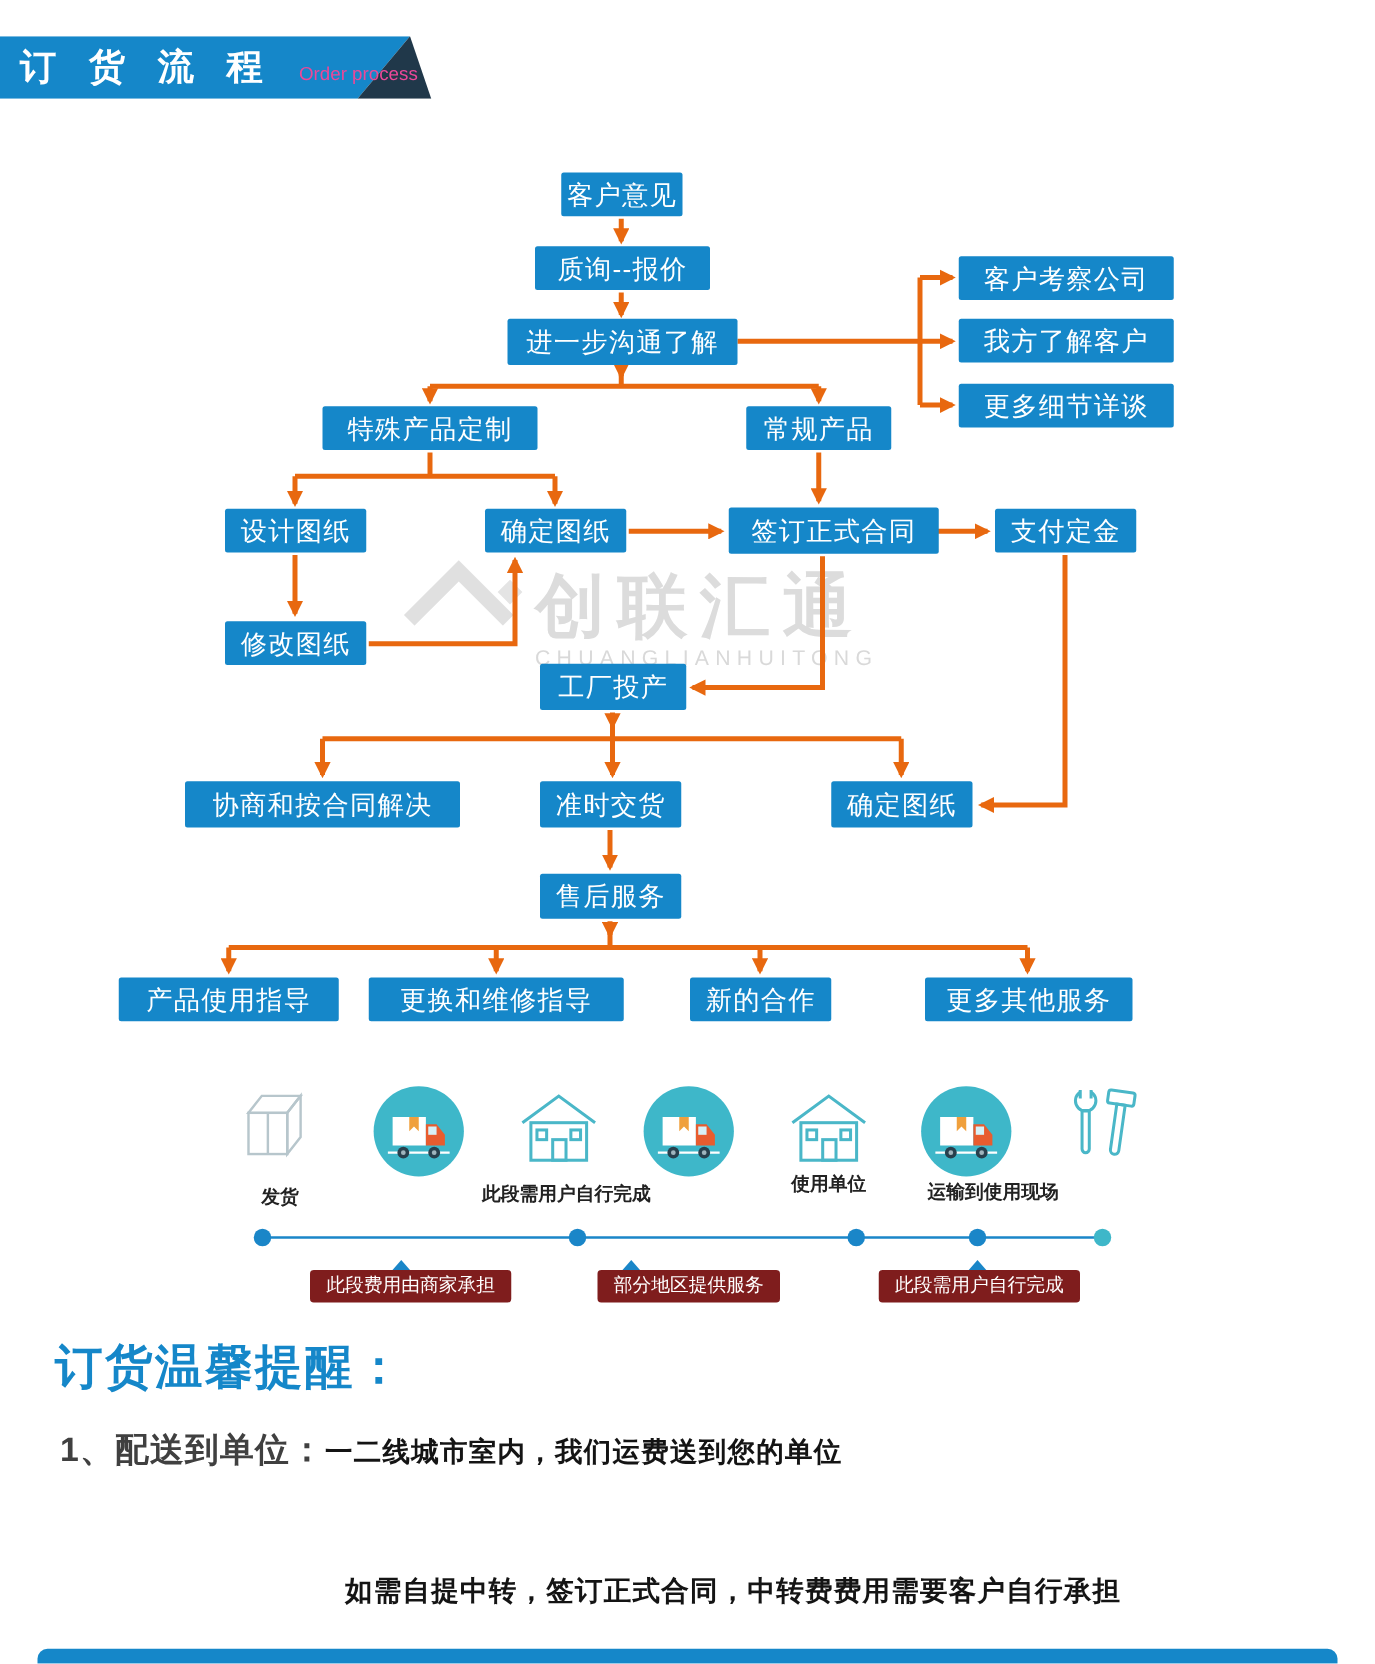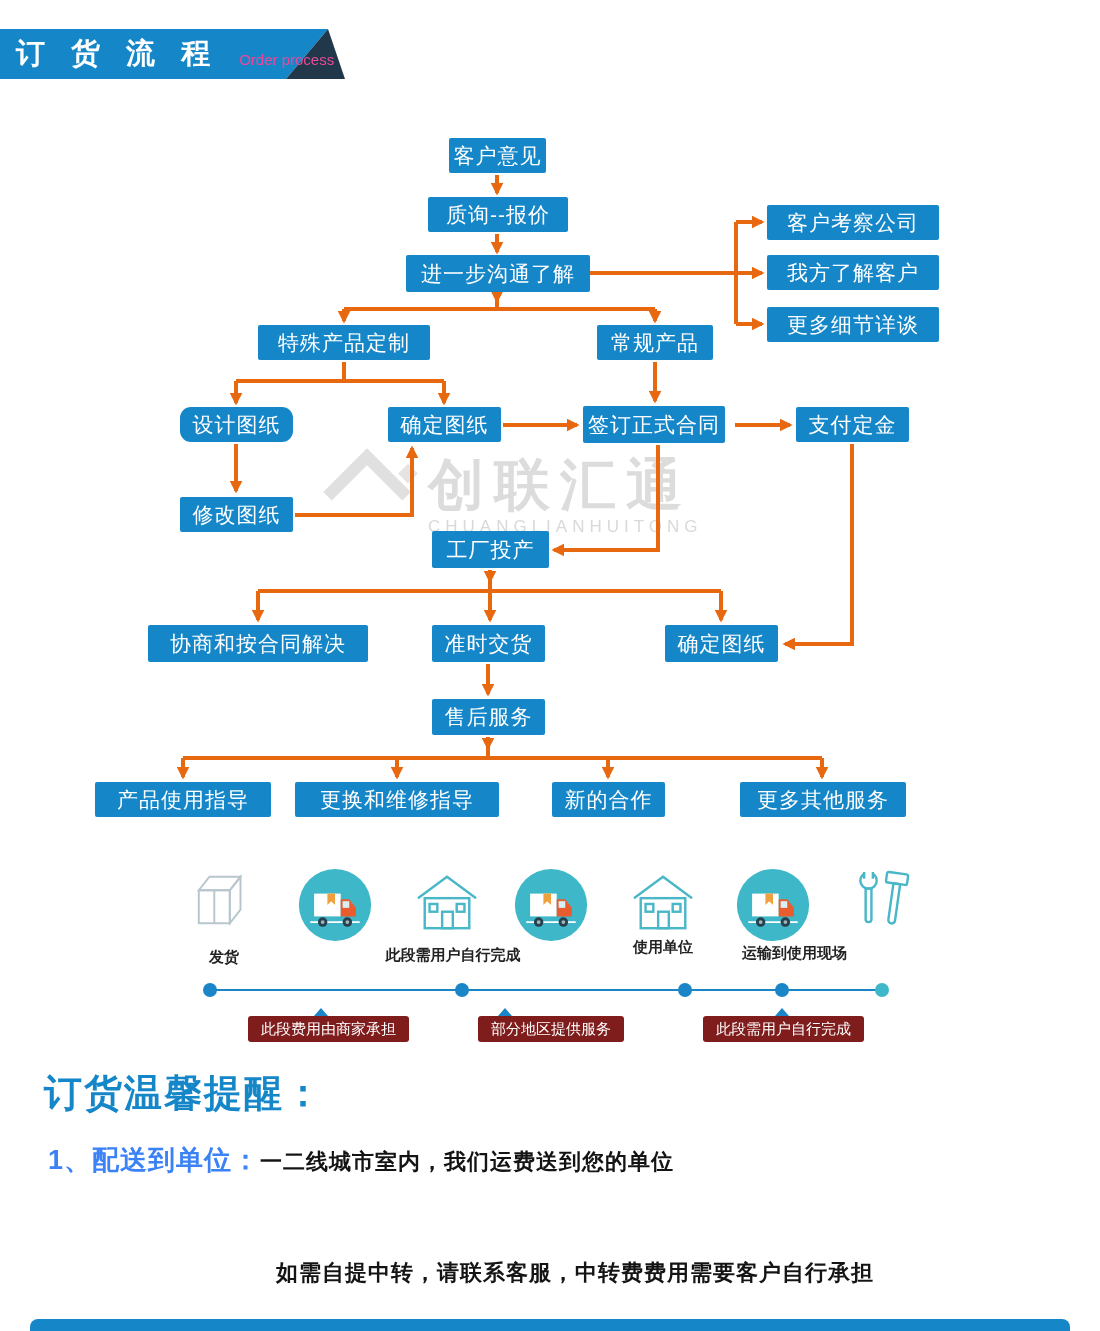--- a/index.html
+++ b/index.html
@@ -38,21 +38,21 @@
   .tl-tag::before{content:"";position:absolute;top:-8px;border-left:7px solid transparent;
           border-right:7px solid transparent;border-bottom:8px solid #1a86c8;}
   .tag1{left:248px;} .tag1::before{left:66px;}
   .tag2{left:478px;} .tag2::before{left:20px;}
   .tag3{left:703px;} .tag3::before{left:72px;}
 
   
   .rem-title{position:absolute;left:44px;top:1068px;font-size:38px;font-weight:bold;color:#1587c9;
              letter-spacing:2px;z-index:2;}
   .rem-item{position:absolute;display:flex;align-items:baseline;z-index:2;white-space:nowrap;}
-  .rem-prefix{font-size:27px;font-weight:bold;color:#3b82f6;letter-spacing:1px;}
+  .rem-prefix{font-size:27px;font-weight:bold;color:#404040;letter-spacing:1px;}
   .rem-text{font-size:22px;font-weight:bold;color:#141414;letter-spacing:1px;}
   .rem-1{left:48px;top:1142px;}
   .rem-2{left:48px;top:1200px;}
   .rem-3{left:276px;top:1258px;}
 
   .bottom-bar{position:absolute;left:30px;top:1319px;width:1040px;height:12px;background:#1587c9;
               border-radius:8px 8px 0 0;z-index:2;}
 </style>
 </head>
 <body>
@@ -135,23 +135,23 @@
 
   <div id="nodes-layer">
       <div class="flow-node" style="left: 449px; top: 138px; width: 97px; height: 35px;">客户意见</div>
       <div class="flow-node" style="left: 428px; top: 197px; width: 140px; height: 35px;">质询--报价</div>
       <div class="flow-node" style="left: 406px; top: 255px; width: 184px; height: 37px;">进一步沟通了解</div>
       <div class="flow-node" style="left: 767px; top: 205px; width: 172px; height: 35px;">客户考察公司</div>
       <div class="flow-node" style="left: 767px; top: 255px; width: 172px; height: 35px;">我方了解客户</div>
       <div class="flow-node" style="left: 767px; top: 307px; width: 172px; height: 35px;">更多细节详谈</div>
       <div class="flow-node" style="left: 258px; top: 325px; width: 172px; height: 35px;">特殊产品定制</div>
       <div class="flow-node" style="left: 597px; top: 325px; width: 116px; height: 35px;">常规产品</div>
-      <div class="flow-node" style="left: 180px; top: 407px; width: 113px; height: 35px; border-radius: 11px;">设计图纸</div>
+      <div class="flow-node" style="left: 180px; top: 407px; width: 113px; height: 35px;">设计图纸</div>
       <div class="flow-node" style="left: 388px; top: 407px; width: 113px; height: 35px;">确定图纸</div>
-      <div class="flow-node" style="left: 583px; top: 406px; width: 142px; height: 37px;">签订正式合同</div>
+      <div class="flow-node" style="left: 583px; top: 406px; width: 168px; height: 37px;">签订正式合同</div>
       <div class="flow-node" style="left: 796px; top: 407px; width: 113px; height: 35px;">支付定金</div>
       <div class="flow-node" style="left: 180px; top: 497px; width: 113px; height: 35px;">修改图纸</div>
       <div class="flow-node" style="left: 432px; top: 531px; width: 117px; height: 37px;">工厂投产</div>
       <div class="flow-node" style="left: 148px; top: 625px; width: 220px; height: 37px;">协商和按合同解决</div>
       <div class="flow-node" style="left: 432px; top: 625px; width: 113px; height: 37px;">准时交货</div>
       <div class="flow-node" style="left: 665px; top: 625px; width: 113px; height: 37px;">确定图纸</div>
       <div class="flow-node" style="left: 432px; top: 699px; width: 113px; height: 36px;">售后服务</div>
       <div class="flow-node" style="left: 95px; top: 782px; width: 176px; height: 35px;">产品使用指导</div>
       <div class="flow-node" style="left: 295px; top: 782px; width: 204px; height: 35px;">更换和维修指导</div>
       <div class="flow-node" style="left: 552px; top: 782px; width: 113px; height: 35px;">新的合作</div>
@@ -257,18 +257,18 @@
   <div class="tl-tag tag2">部分地区提供服务</div>
   <div class="tl-tag tag3">此段需用户自行完成</div>
 
   <div class="rem-title">订货温馨提醒：</div>
 
   <div class="rem-item rem-1">
     <span class="rem-prefix">1、配送到单位：</span>
     <span class="rem-text">一二线城市室内，我们运费送到您的单位</span>
   </div>
   <div class="rem-item rem-3">
-    <span class="rem-text">如需自提中转，请联系客服，中转费费用需要客户自行承担</span>
+    <span class="rem-text">如需自提中转，签订正式合同，中转费费用需要客户自行承担</span>
   </div>
 
   <div class="bottom-bar"></div>
 
 </div>
 
 </body></html>

